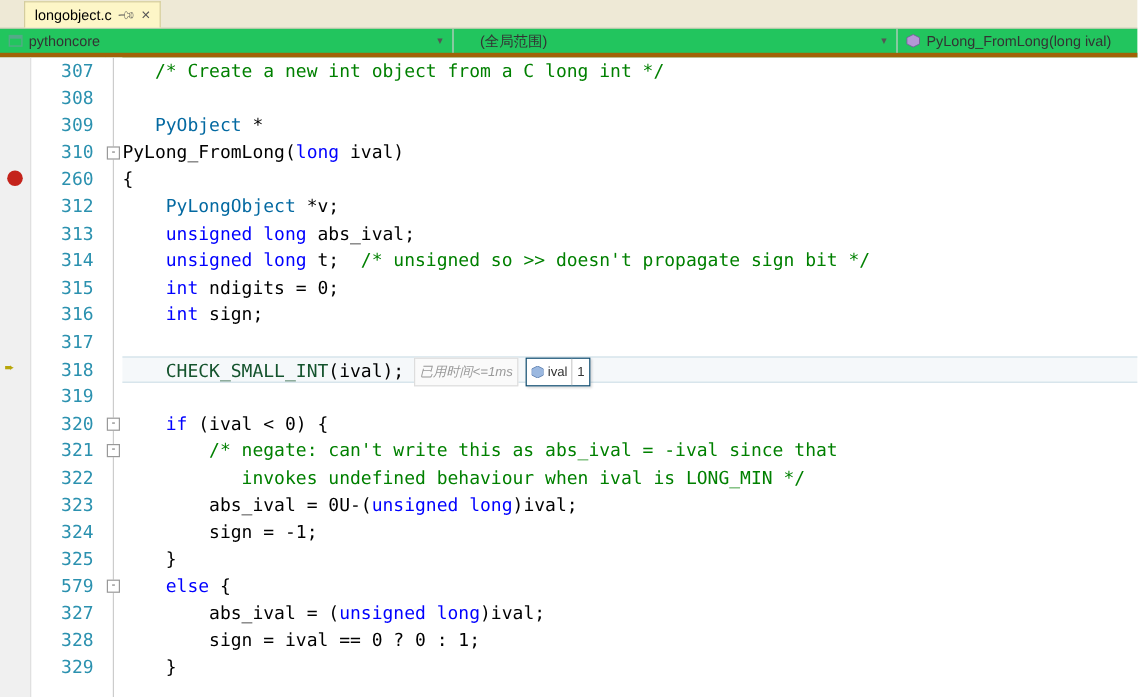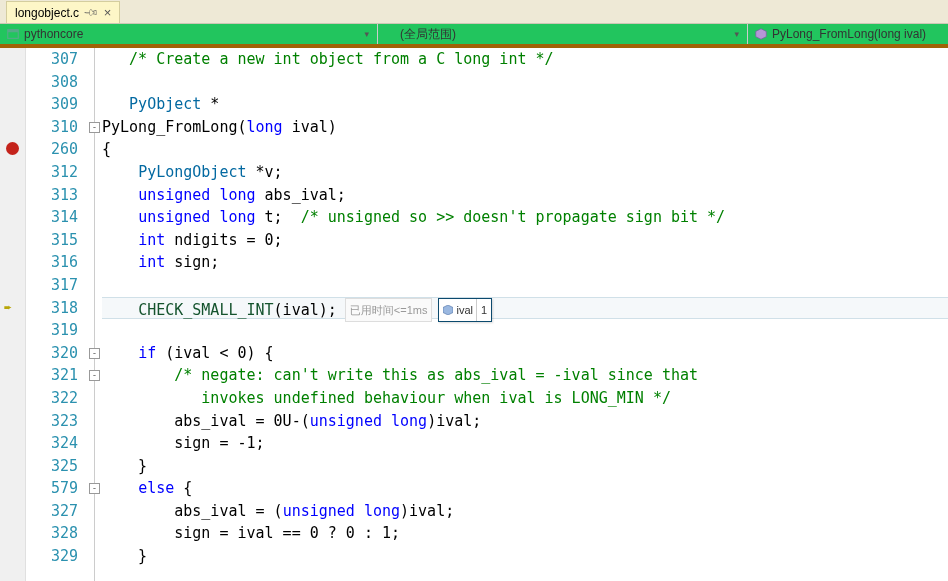--- a/index.html
+++ b/index.html
@@ -1,18 +1,18 @@
 <!DOCTYPE html>
 <html><head>
 <meta charset="utf-8">
 <style>
   * { margin: 0; padding: 0; box-sizing: border-box; }
   body { font-family: "Segoe UI", Arial, sans-serif; font-size: 12px; background: #fff; width: 948px; height: 581px; overflow: hidden; }
   
-  .tab-bar { height: 24px; background: #eee9d6; border-bottom: 1px solid #ccc7b5; display: flex; align-items: flex-end; padding-left: 6px; }
+  .tab-bar { height: 24px; background: #eee9d6; border-bottom: 1px solid #ccc7b5; display: flex; align-items: flex-end; padding-left: 20px; }
   .tab { background: #fdf6c7; border: 1px solid #d4cd9e; border-bottom: none; padding: 2px 8px; display: flex; align-items: center; gap: 6px; font-size: 12px; height: 22px; }
   .tab-pin { color: #555; font-size: 10px; transform: rotate(45deg); display: inline-block; cursor: pointer; }
   .tab-close { color: #555; font-size: 13px; line-height: 1; cursor: pointer; }
   
   .nav-bar { height: 24px; background: #22c55e; border-bottom: 4px solid #a16207; display: flex; align-items: center; }
   .nav-cell { display: flex; align-items: center; border-right: 1px solid #ccc; height: 100%; padding: 0 6px; }
   .nav-icon { width: 14px; height: 14px; margin-right: 4px; }
   .nav-dropdown { flex: 1; display: flex; align-items: center; justify-content: space-between; }
   .nav-text { color: #333; font-size: 12px; }
   .chevron { font-size: 9px; color: #555; padding: 0 2px; }
@@ -29,21 +29,21 @@
   .code { flex: 1; position: relative; white-space: pre; color: #000; }
   .code-line { height: 22.6px; padding-left: 0; }
   .hl-line { background: #f5f8fa; border-top: 1px solid #d0e0e8; border-bottom: 1px solid #d0e0e8; }
   
   .c-comment { color: #008000; }
   .c-keyword { color: #0000ff; }
   .c-type { color: #0369a1; }
   .c-macro { color: #14532d; }
   
   .inline-tip { display: inline-flex; align-items: center; gap: 6px; margin-left: 8px; font-family: "Segoe UI", Arial, sans-serif; font-size: 11px; vertical-align: middle; }
-  .tip-text { color: #999; border: 1px solid #ddd; padding: 0 4px; background: #fafafa; }
+  .tip-text { color: #999; border: 1px solid #ddd; padding: 0 4px; background: #fafafa; font-style: italic; }
   .tip-box { border: 1px solid #0c4a6e; background: #fff; padding: 0 4px; display: flex; align-items: center; gap: 3px; color: #333; box-shadow: 1px 1px 2px rgba(0,0,0,0.15); }
   .cube-icon { width: 10px; height: 10px; display: inline-block; }
 </style>
 </head>
 <body>
 
 <div class="tab-bar">
   <div class="tab">
     <span>longobject.c</span>
     <span class="tab-pin">📌︎</span>

